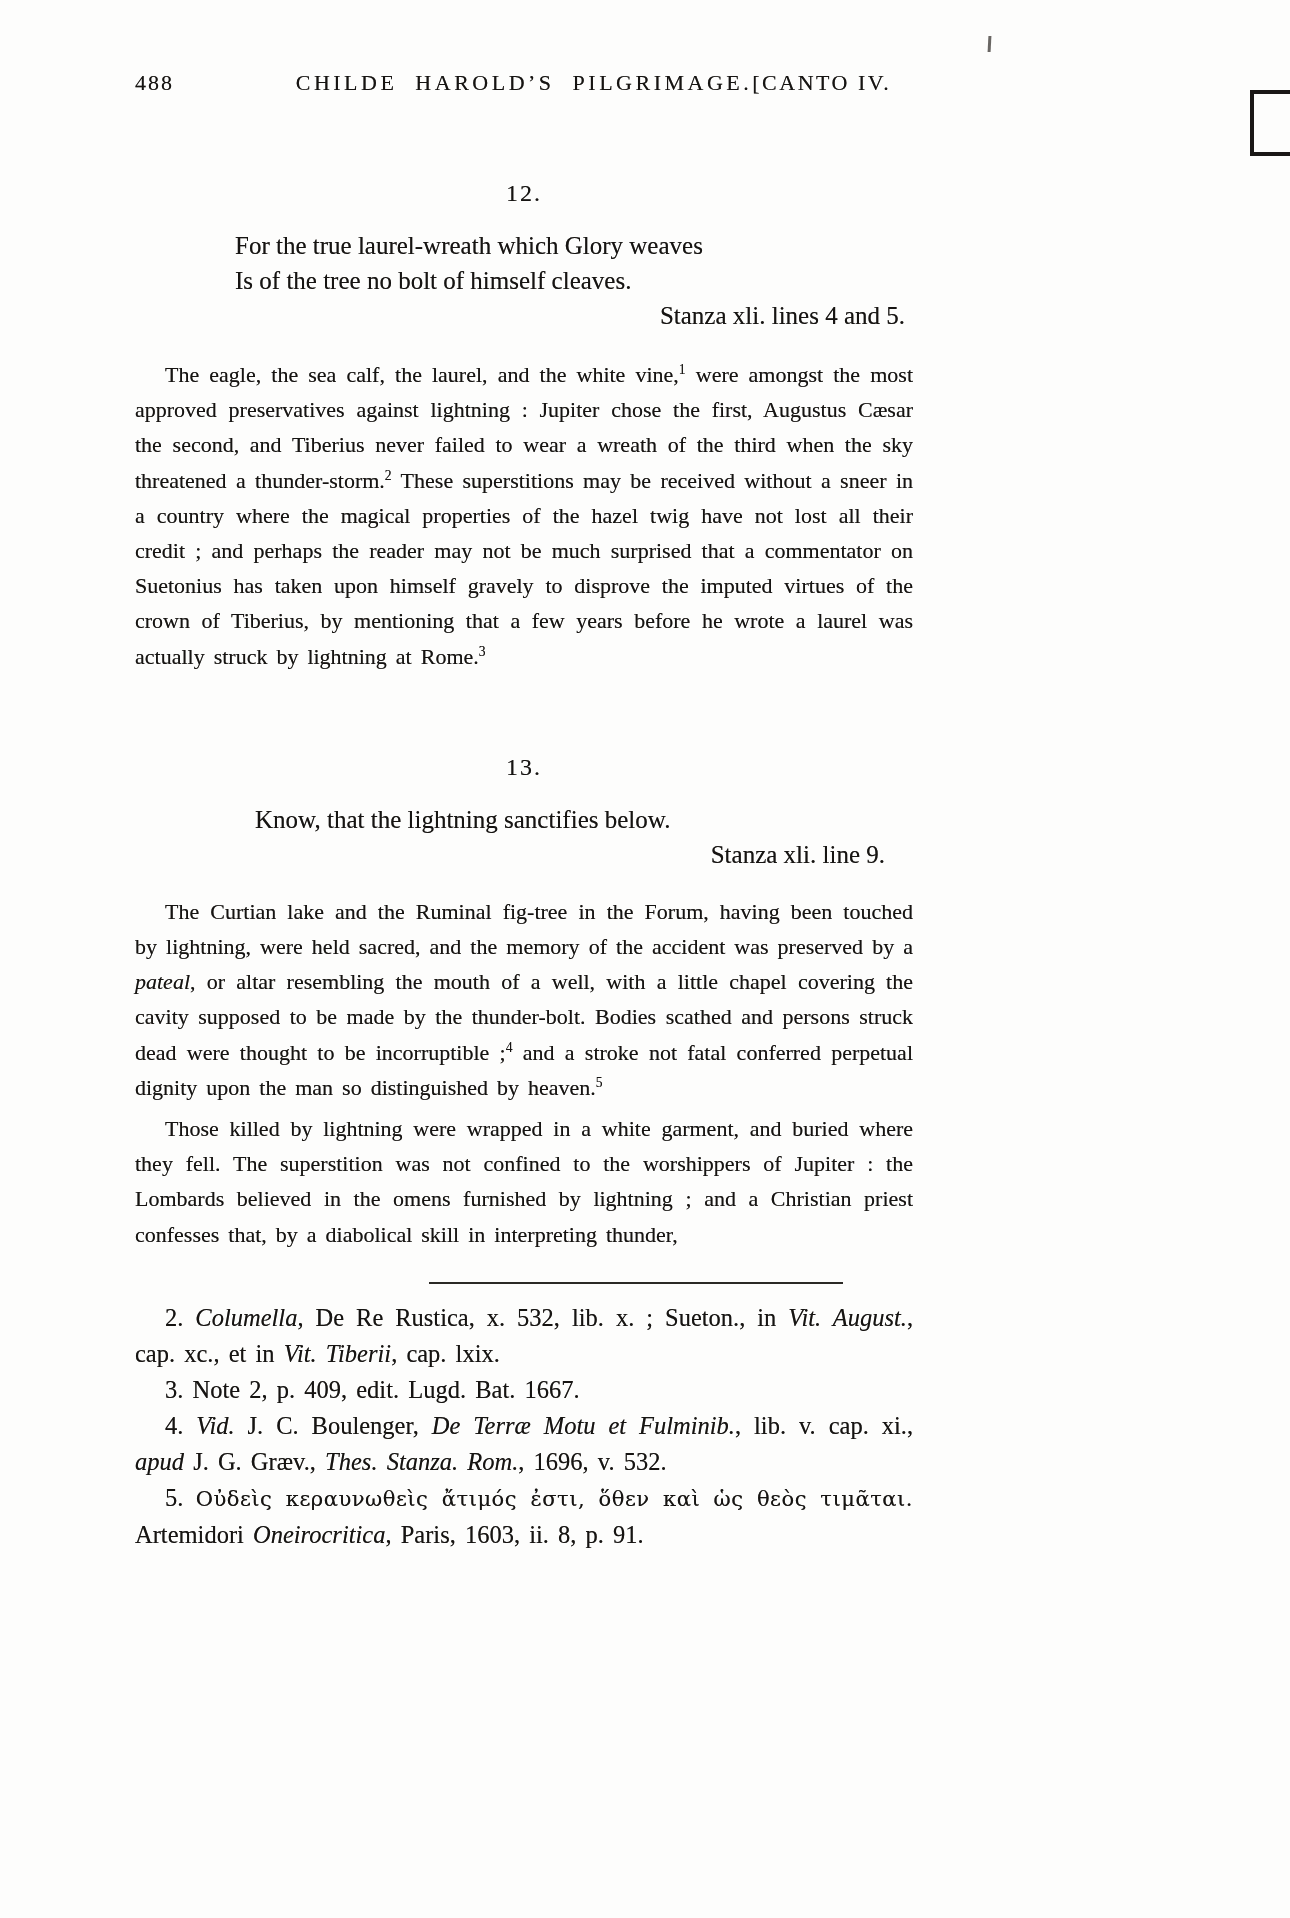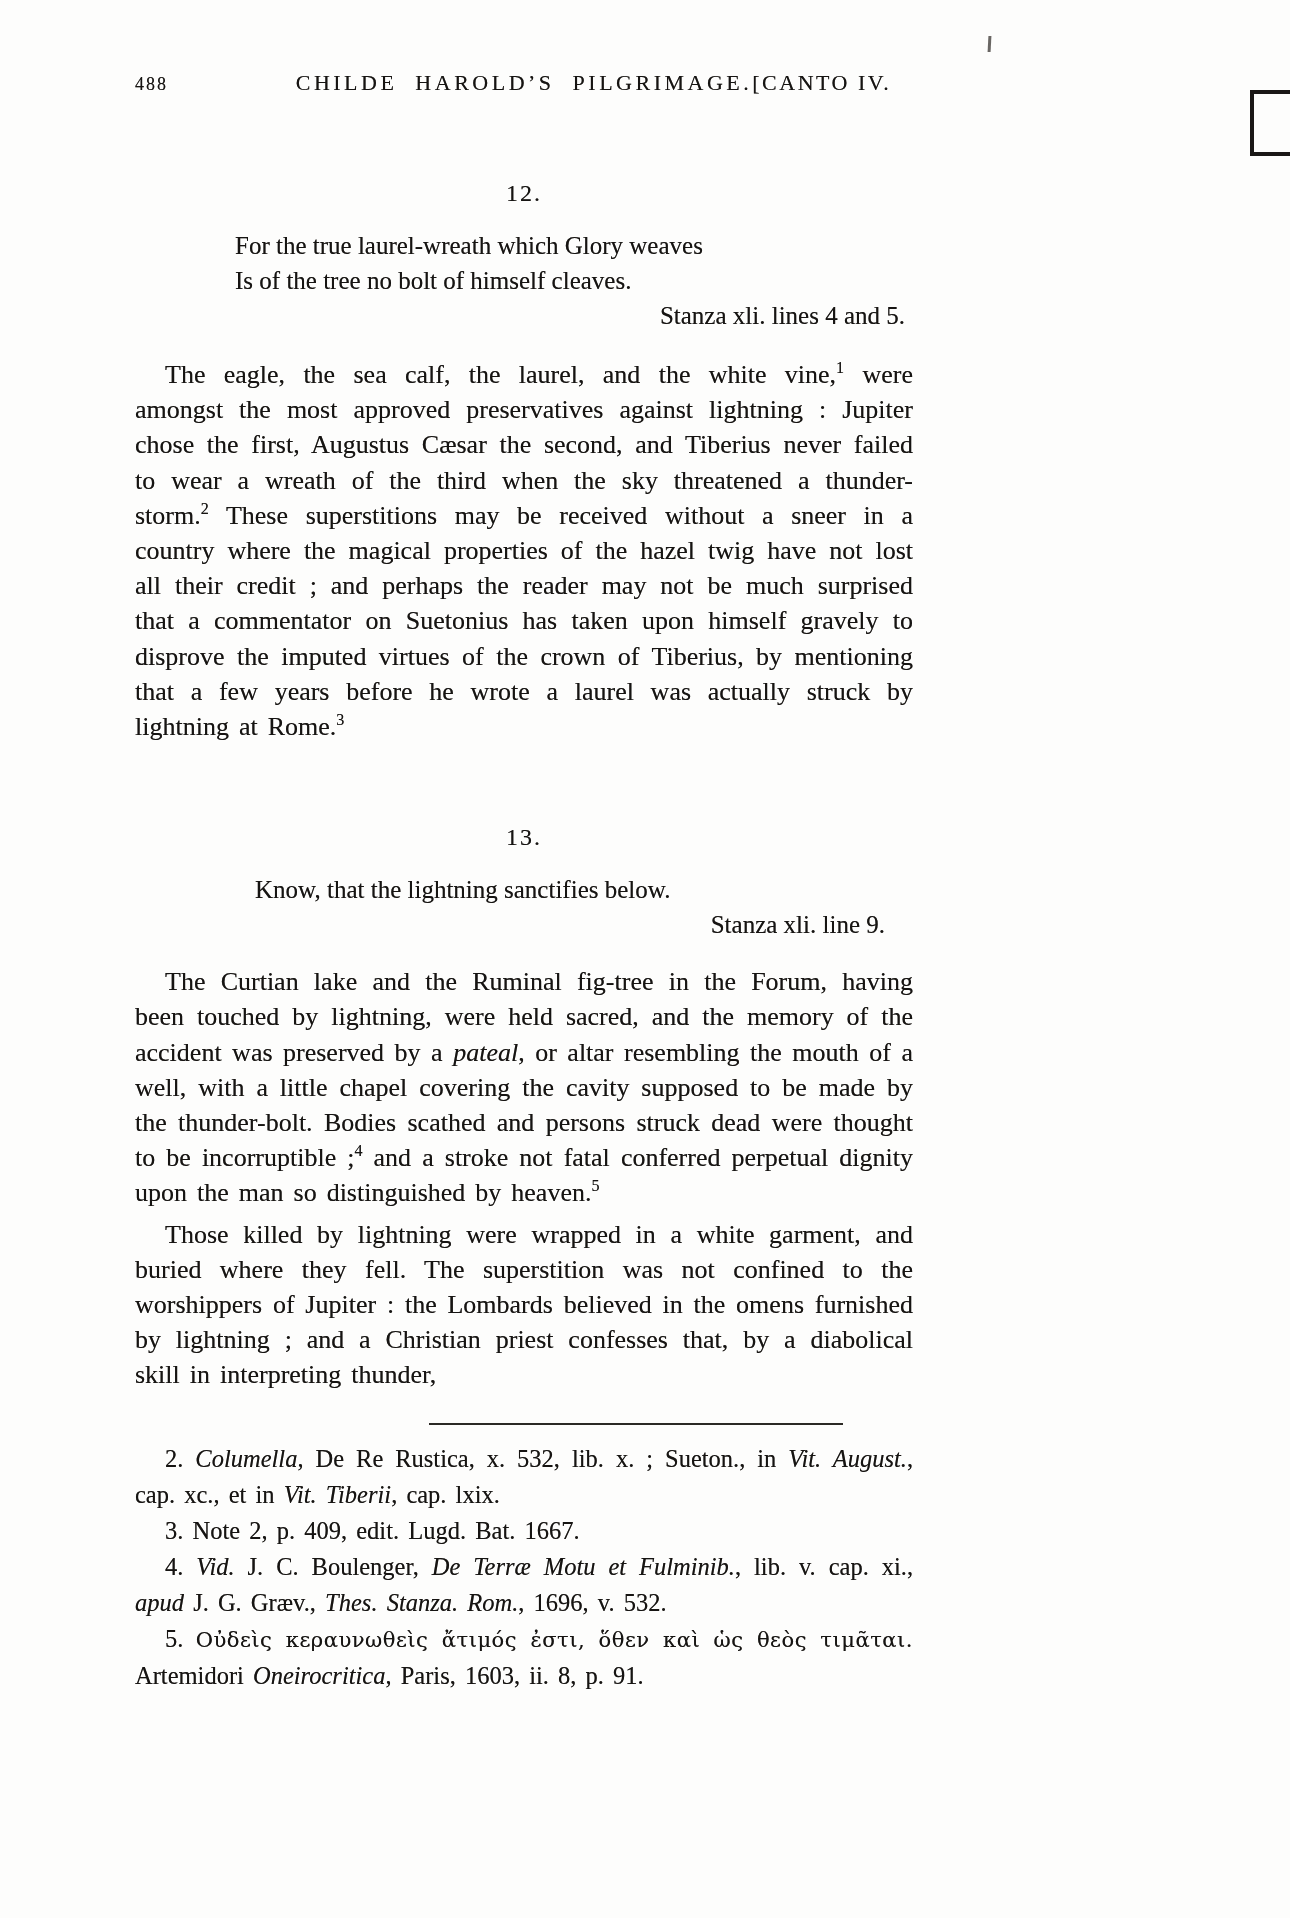--- a/index.html
+++ b/index.html
@@ -14,40 +14,40 @@
     text-shadow: 0 0 0.5px rgba(22,18,14,0.55);
   }
   .content { position: absolute; left: 135px; top: 0; width: 778px; }
 
   .running-head {
     display: grid;
     grid-template-columns: 1fr auto 1fr;
     align-items: baseline;
     margin-top: 70px;
   }
-  .page-num { font-size: 18px; letter-spacing: 2px; }
+  .page-num { font-size: 22px; letter-spacing: 2px; }
   .head-title { font-size: 22px; letter-spacing: 3.5px; word-spacing: 9px; white-space: nowrap; }
   .canto { font-size: 22px; letter-spacing: 2.5px; text-align: left; white-space: nowrap; }
 
   .sec-num { text-align: center; font-size: 24px; letter-spacing: 2px; line-height: 30px; }
   .sec-12 .sec-num { margin-top: 82px; }
   .sec-13 .sec-num { margin-top: 78px; }
 
   .verse { margin-top: 20px; font-size: 25px; line-height: 35px; }
   .sec-12 .verse { padding-left: 100px; }
   .sec-13 .verse { padding-left: 120px; }
   .attribution { text-align: right; }
   .sec-12 .attribution { padding-right: 8px; }
   .sec-13 .attribution { padding-right: 28px; }
 
   .body-para {
     margin: 0;
     text-align: justify;
     text-indent: 30px;
-    font-size: 26px;
+    font-size: 22px;
     line-height: 35.2px;
     word-spacing: 3.5px;
   }
   .sec-12 .body-para { margin-top: 24px; }
   .sec-13 .para-a { margin-top: 22px; }
   .sec-13 .para-b { margin-top: 6px; }
 
   sup.fn-ref { font-size: 62%; vertical-align: super; line-height: 0; letter-spacing: 0; }
 
   .footnote-rule { height: 2px; background: #2b2925; width: 414px; margin: 30px 0 0 294px; }

